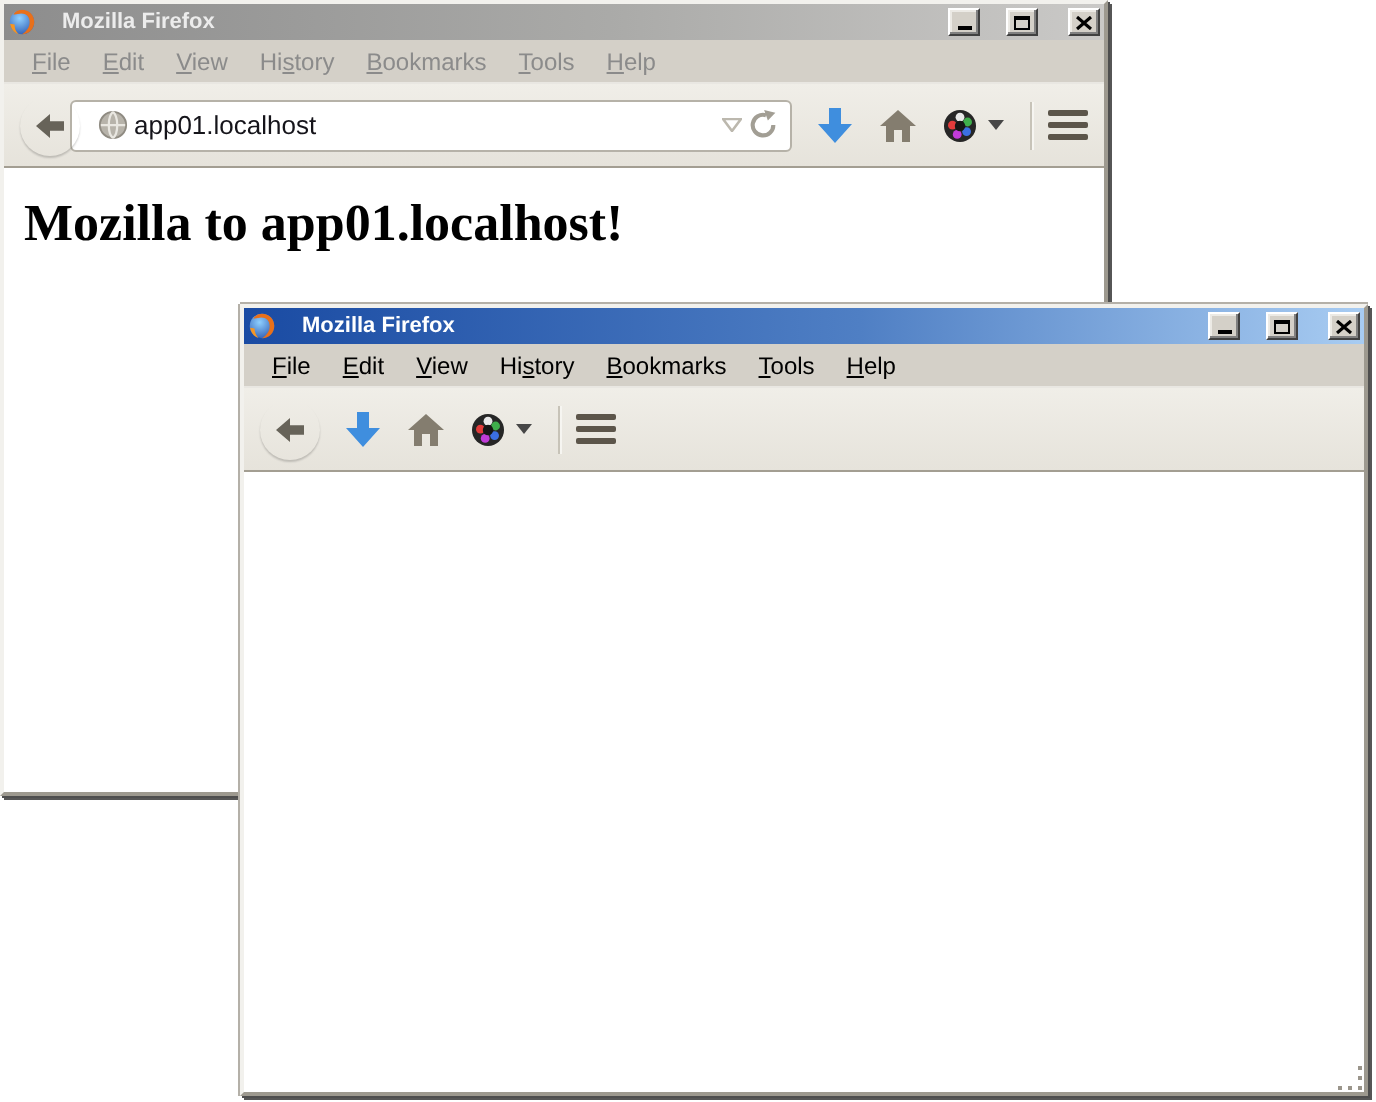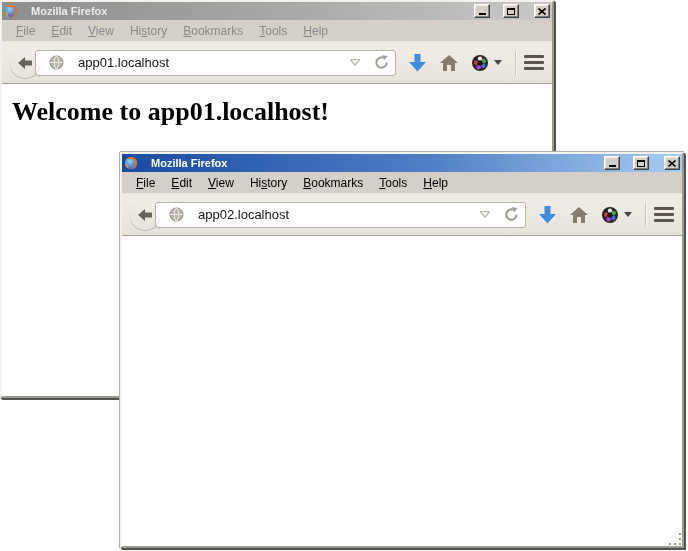--- a/index.html
+++ b/index.html
@@ -50,21 +50,21 @@
             border-bottom:1px solid #a39e92; }
   .back-btn {
     width:30px; height:30px; flex:0 0 30px; border-radius:50%; box-sizing:border-box;
     border:1px solid #a6a298; background:linear-gradient(#ffffff,#e8e5de);
     display:flex; align-items:center; justify-content:center; position:relative; z-index:2;
     box-shadow:0 1px 1px rgba(0,0,0,0.18);
   }
   .urlbar {
     flex:1; height:26px; box-sizing:border-box; margin-left:-5px; min-width:0;
     background:#ffffff; border:1px solid #b6b2a8; border-radius:3px;
-    display:flex; align-items:center; padding:0 6px 0 13px; gap:14px;
+    display:flex; align-items:center; padding:0 6px 0 13px; gap:3px;
   }
   .url-text { font-size:13px; color:#15141a; flex:1; white-space:nowrap; overflow:hidden; }
   .nav-right { display:flex; align-items:center; margin-left:13px; }
   .nav-btn { display:flex; align-items:center; justify-content:center; padding:0; background:none; border:none; }
   .gap14 { margin-left:14px; }
   .toolbar-sep { width:1px; height:24px; background:#c7c3b8; box-shadow:1px 0 0 #f6f5f1; margin:0 8px 0 13px; }
   .hamburger { display:flex; flex-direction:column; gap:3px; padding:2px 0; }
   .hamburger .bar { width:20px; height:3px; background:#5c554a; border-radius:1px; }
 
   
@@ -164,21 +164,21 @@
         <div class="toolbar-sep"></div>
         <button class="nav-btn hamburger">
           <span class="bar"></span>
           <span class="bar"></span>
           <span class="bar"></span>
         </button>
       </div>
     </div>
 
     <div class="content">
-      <h1 class="page-heading">Welcome to app01.localhost!</h1>
+      <h1 class="page-heading">Mozilla to app01.localhost!</h1>
     </div>
   </div>
 
   <div class="window win2 win-active">
     <div class="titlebar">
       <svg class="app-icon" viewBox="0 0 16 16">
         <defs>
             <radialGradient id="ffb2" cx="40%" cy="35%" r="75%">
               <stop offset="0%" stop-color="#8fd0ff"></stop>
               <stop offset="100%" stop-color="#2a57b0"></stop>
@@ -211,34 +211,20 @@
       <div class="menu-item"><span></span><span class="key">T</span><span>ools</span></div>
       <div class="menu-item"><span></span><span class="key">H</span><span>elp</span></div>
     </div>
 
     <div class="navbar">
       <button class="back-btn nav-btn">
         <svg width="14" height="12" viewBox="0 0 14 12">
             <polygon points="7,0 7,3.6 14,3.6 14,8.4 7,8.4 7,12 0,6" fill="#676359"></polygon>
           </svg>
       </button>
-      <div class="urlbar">
-        <svg width="15" height="15" viewBox="0 0 16 16">
-          <circle cx="8" cy="8" r="7" fill="#b7b3aa" stroke="#8f8b82" stroke-width="1"></circle>
-          <path d="M1.5 8 H14.5 M8 1 C5 3.5 5 12.5 8 15 M8 1 C11 3.5 11 12.5 8 15" stroke="#e9e7e1" stroke-width="1.2" fill="none"></path>
-        </svg>
-        <span class="url-text">app02.localhost</span>
-        <svg width="10" height="7" viewBox="0 0 10 7">
-            <polygon points="0.5,0.5 9.5,0.5 5,6.5" fill="none" stroke="#bcb8ae" stroke-width="1.3"></polygon>
-          </svg>
-        <svg width="15" height="15" viewBox="0 0 16 16">
-          <path d="M13.5 8 A5.5 5.5 0 1 1 9.6 2.8" stroke="#a29e94" stroke-width="2.2" fill="none"></path>
-          <polygon points="8.6,0 14.6,1.4 10.6,5.6" fill="#a29e94"></polygon>
-        </svg>
-      </div>
       <div class="nav-right">
         <button class="nav-btn">
           <svg width="17" height="18" viewBox="0 0 17 18">
               <polygon points="5.5,0 11.5,0 11.5,8 17,8 8.5,17.5 0,8 5.5,8" fill="#3f8ede"></polygon>
             </svg>
         </button>
         <button class="nav-btn gap14">
           <svg width="18" height="16" viewBox="0 0 18 16">
               <path d="M9 0 L18 8 H15 V16 H11 V10 H7 V16 H3 V8 H0 Z" fill="#847d6f"></path>
             </svg>

